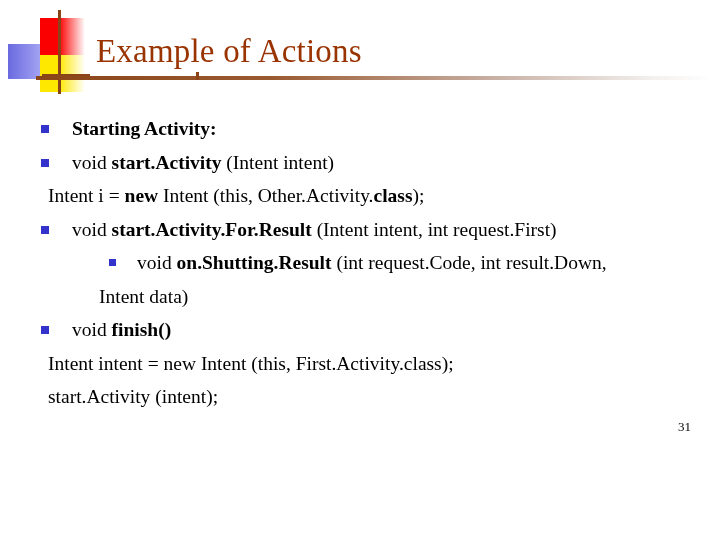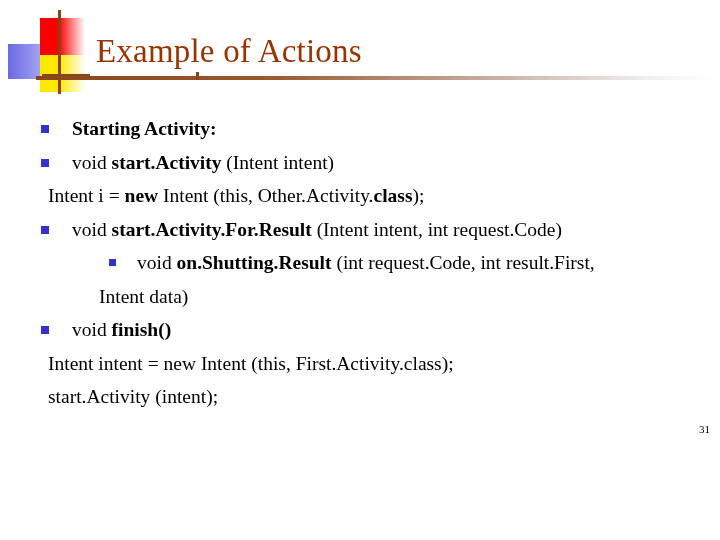--- a/index.html
+++ b/index.html
@@ -142,24 +142,24 @@
     background: #3333cc;
   }
 
   .lvl4 { padding-left: 95px; }
 
   b { font-weight: bold; }
 
   
   .page-num {
     position: absolute;
-    right: 10px;
+    right: 29px;
     bottom: 16px;
     font-family: "Liberation Serif", "DejaVu Serif", serif;
-    font-size: 11px;
+    font-size: 13px;
     color: #000000;
   }
 </style>
 </head>
 <body>
 
 <div id="slide">
 
   <div class="logo-cluster">
     <div class="sq-blue"></div>
@@ -170,22 +170,22 @@
   </div>
 
   <div class="title">Example of Actions</div>
   <div class="title-rule"></div>
   <div class="rule-tick"></div>
 
   <div class="body" id="body-lines">
       <div class="line lvl1"><span class="bullet"></span><b>Starting Activity:</b></div>
       <div class="line lvl1"><span class="bullet"></span><span>void  </span><b>start.Activity</b><span>  (Intent  intent)</span></div>
       <div class="line lvl2"><span>Intent i =  </span><b>new</b><span>  Intent (this, Other.Activity.</span><b>class</b><span>);</span></div>
-      <div class="line lvl1"><span class="bullet"></span><span>void  </span><b>start.Activity.For.Result</b><span>  (Intent  intent, int request.Code)</span></div>
-      <div class="line lvl3"><span class="bullet"></span><span>void  </span><b>on.Shutting.Result</b><span>  (int request.Code, int result.First,</span></div>
+      <div class="line lvl1"><span class="bullet"></span><span>void  </span><b>start.Activity.For.Result</b><span>  (Intent  intent, int request.First)</span></div>
+      <div class="line lvl3"><span class="bullet"></span><span>void  </span><b>on.Shutting.Result</b><span>  (int request.Code, int result.Down,</span></div>
       <div class="line lvl4"><span>Intent  data)</span></div>
       <div class="line lvl1"><span class="bullet"></span><span>void  </span><b>finish()</b></div>
       <div class="line lvl2"><span>Intent  intent =  new  Intent (this, First.Activity.class);</span></div>
       <div class="line lvl2"><span>start.Activity (intent);</span></div>
     </div>
 
   <div class="page-num">31</div>
 
 </div>
 

